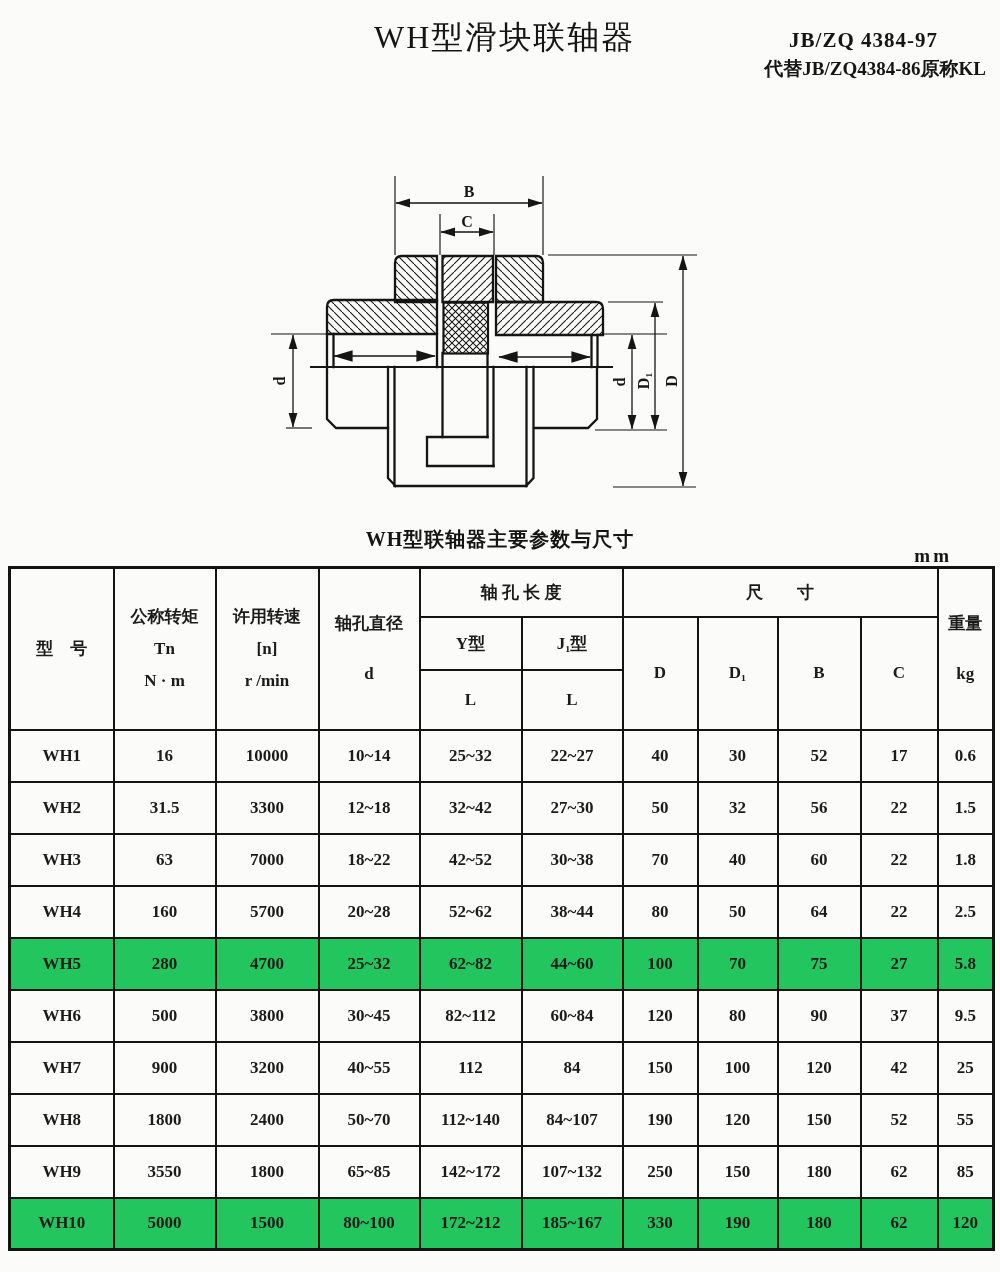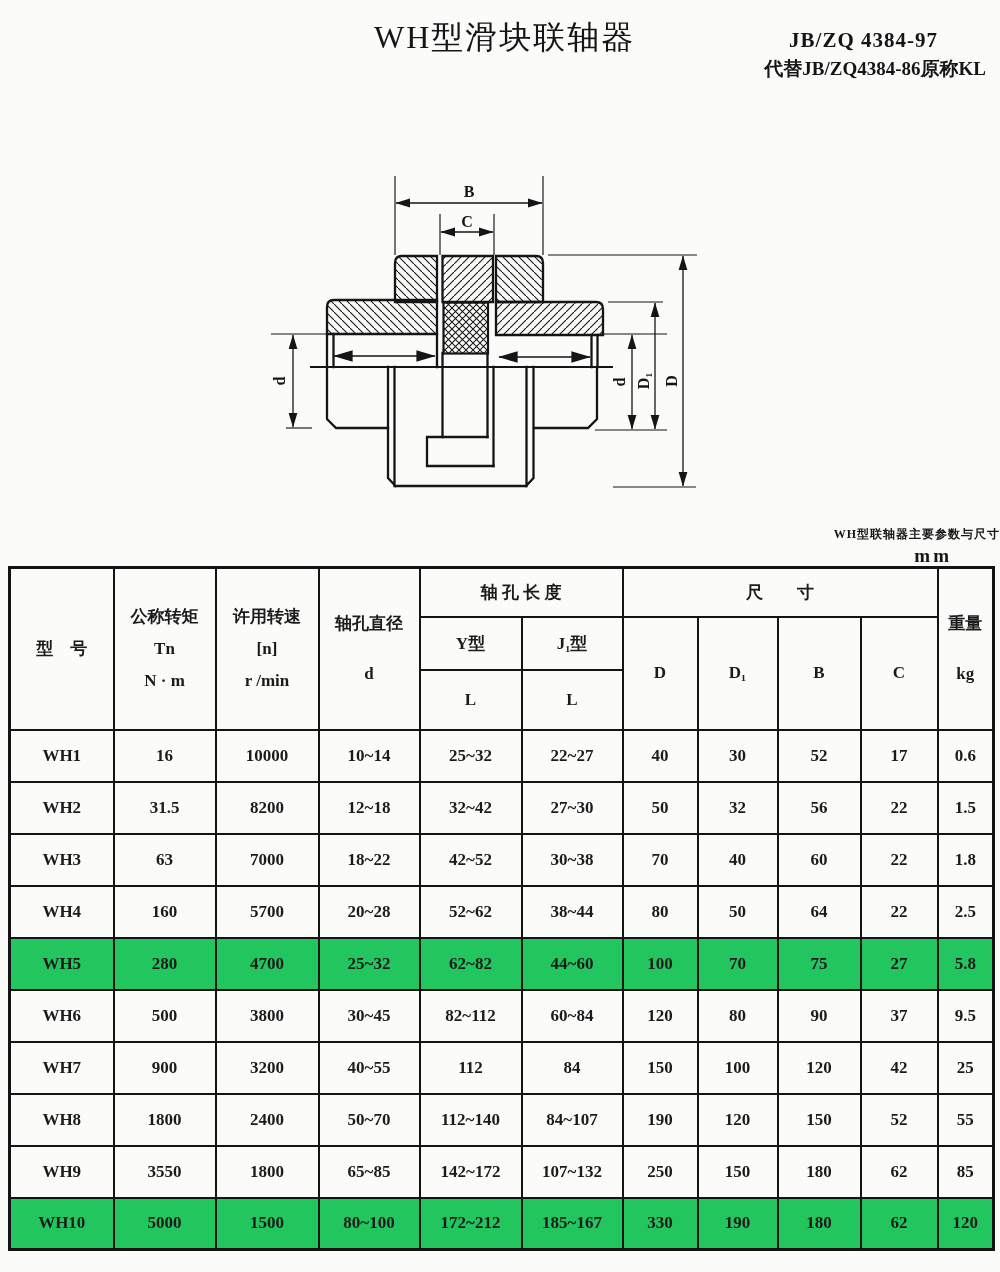--- a/index.html
+++ b/index.html
@@ -9,22 +9,22 @@
     font-family:"Liberation Serif","DejaVu Serif",serif;
   }
   .abs{position:absolute;}
   .doc-title{
     left:374px;top:16px;font-size:32px;font-weight:normal;letter-spacing:2px;
   }
   .std-code{right:62px;top:28px;font-size:21px;font-weight:bold;letter-spacing:1px;}
   .std-note{right:14px;top:56px;font-size:19px;font-weight:bold;}
   .intro{left:10px;top:93px;width:988px;font-size:21px;line-height:39px;}
   .intro .l1{text-indent:2em;}
-  .caption-row{left:0;top:526px;width:1000px;text-align:right;
-    font-size:12px;font-weight:bold;letter-spacing:1px;}
+  .caption-row{left:0;top:526px;width:1000px;text-align:center;
+    font-size:20px;font-weight:bold;letter-spacing:1px;}
   .unit{right:48px;top:545px;font-size:19px;font-weight:bold;letter-spacing:3px;}
   .diagram{left:228px;top:170px;}
 
   table.params{
     position:absolute;left:8px;top:566px;width:984px;
     border-collapse:collapse;table-layout:fixed;
     border:3px solid #141414;
     font-size:17px;text-align:center;
   }
   table.params td,table.params th{
@@ -191,21 +191,21 @@
         <td>22~27</td>
         <td>40</td>
         <td>30</td>
         <td>52</td>
         <td>17</td>
         <td>0.6</td>
       </tr>
       <tr>
         <td>WH2</td>
         <td>31.5</td>
-        <td>8200</td>
+        <td>3300</td>
         <td>12~18</td>
         <td>32~42</td>
         <td>27~30</td>
         <td>50</td>
         <td>32</td>
         <td>56</td>
         <td>22</td>
         <td>1.5</td>
       </tr>
       <tr>

